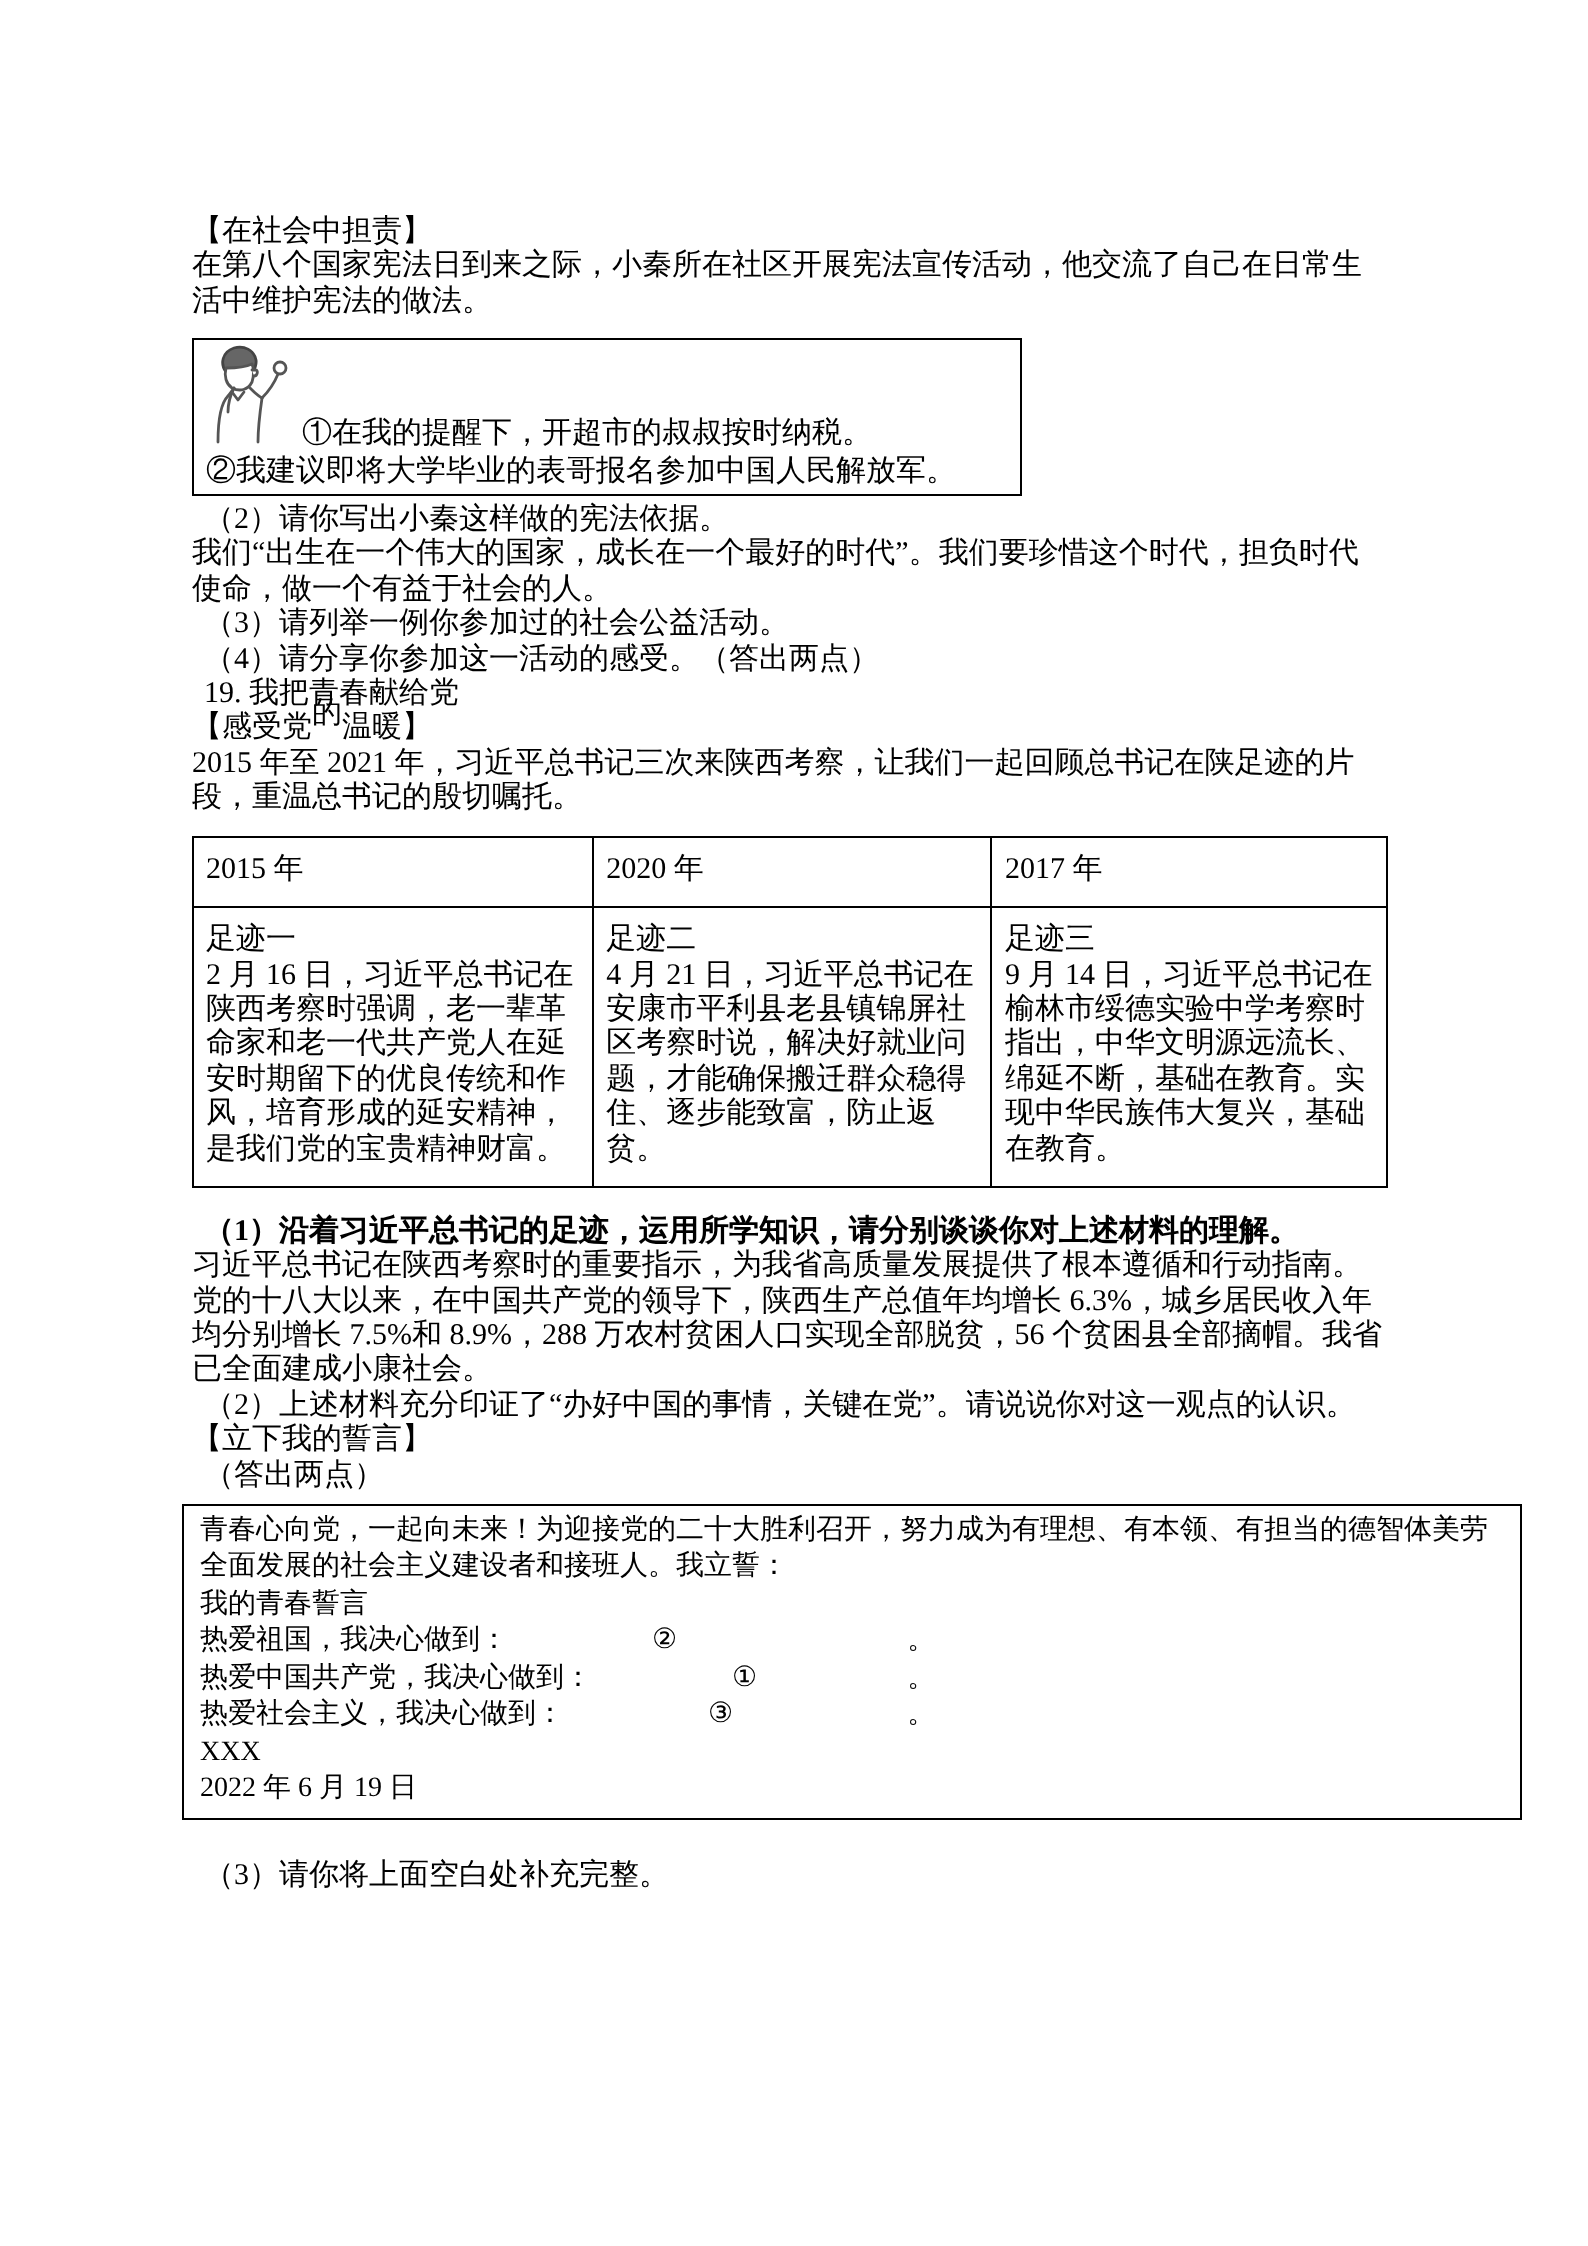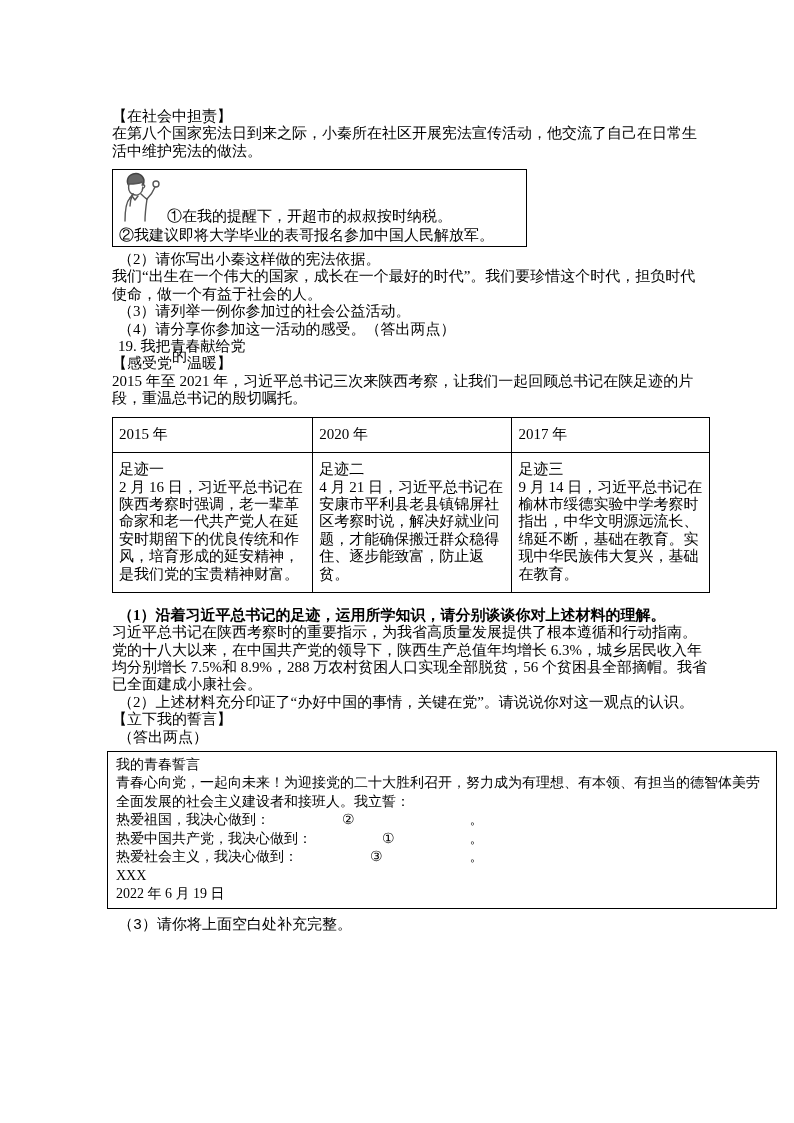--- a/index.html
+++ b/index.html
@@ -6,21 +6,21 @@
   .page {
     position:relative;
     width:794px; height:1123px;
     margin:0 auto;
     background:#ffffff;
     font-family:"Liberation Serif","DejaVu Serif",serif;
     color:#000;
     font-size:15px;
     line-height:17.4px;
   }
-  .content { position:absolute; left:112px; top:108px; width:598px; }
+  .content { position:absolute; left:96px; top:108px; width:598px; }
   .line { min-height:17.4px; }
   .indent { text-indent:6px; }
 
   
   .box1 {
     box-sizing:border-box;
     width:415px;
     border:1px solid #000;
     padding:2px 6px;
     margin-top:9px;
@@ -60,21 +60,21 @@
     width:670px;
     margin-left:-5px;
     margin-top:5px;
     border:1px solid #000;
     padding:4px 8px;
     font-size:14px;
     line-height:18.5px;
   }
   .pledge-row { white-space:nowrap; }
   .sp { display:inline-block; }
-  .q3b-line { margin-top:8px;font-family:Liberation Mono, monospace; }
+  .q3b-line { margin-top:20px; }
 </style>
 </head>
 <body>
 
 <div class="page">
   <div class="content">
 
     <div class="line">【在社会中担责】</div>
     <div class="line">在第八个国家宪法日到来之际，小秦所在社区开展宪法宣传活动，他交流了自己在日常生活中维护宪法的做法。</div>
 
@@ -137,22 +137,22 @@
 
     <div class="line indent q1-line">（1）沿着习近平总书记的足迹，运用所学知识，请分别谈谈你对上述材料的理解。</div>
     <div class="line">习近平总书记在陕西考察时的重要指示，为我省高质量发展提供了根本遵循和行动指南。</div>
     <div class="line">党的十八大以来，在中国共产党的领导下，陕西生产总值年均增长 6.3%，城乡居民收入年均分别增长 7.5%和 8.9%，288 万农村贫困人口实现全部脱贫，56 个贫困县全部摘帽。我省已全面建成小康社会。</div>
     <div class="line indent">（2）上述材料充分印证了“办好中国的事情，关键在党”。请说说你对这一观点的认识。</div>
     <div class="line">【立下我的誓言】</div>
 
     <div class="line indent">（答出两点）</div>
 
     <div class="box2">
+      <div>青春心向党，一起向未来！为迎接党的二十大胜利召开，努力成为有理想、有本领、有担当的德智体美劳全面发展的社会主义建设者和接班人。我立誓：</div>
       <div>我的青春誓言</div>
-      <div>青春心向党，一起向未来！为迎接党的二十大胜利召开，努力成为有理想、有本领、有担当的德智体美劳全面发展的社会主义建设者和接班人。我立誓：</div>
       <div class="pledge-row">
         <span>热爱祖国，我决心做到：</span><span class="sp" style="width:72px"></span><span>②</span><span class="sp" style="width:115px"></span><span>。</span>
       </div>
       <div class="pledge-row">
         <span>热爱中国共产党，我决心做到：</span><span class="sp" style="width:70px"></span><span>①</span><span class="sp" style="width:75px"></span><span>。</span>
       </div>
       <div class="pledge-row">
         <span>热爱社会主义，我决心做到：</span><span class="sp" style="width:72px"></span><span>③</span><span class="sp" style="width:87px"></span><span>。</span>
       </div>
       <div>XXX</div>

